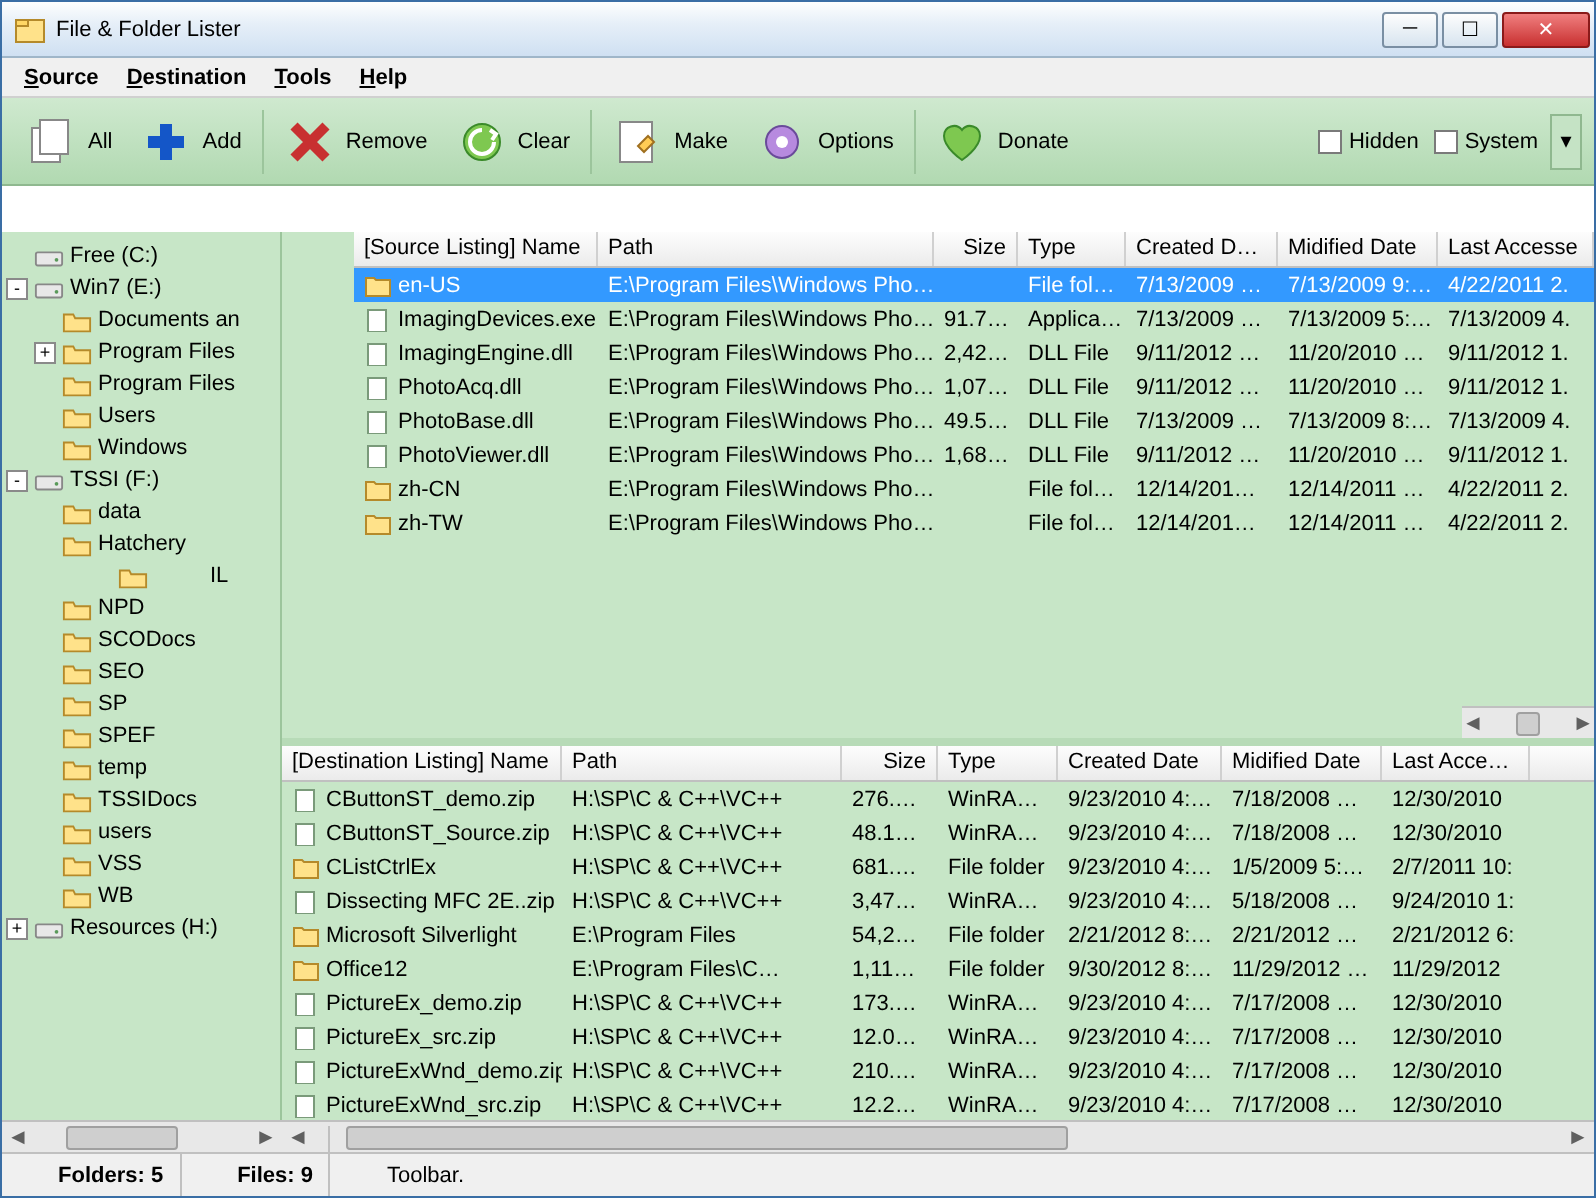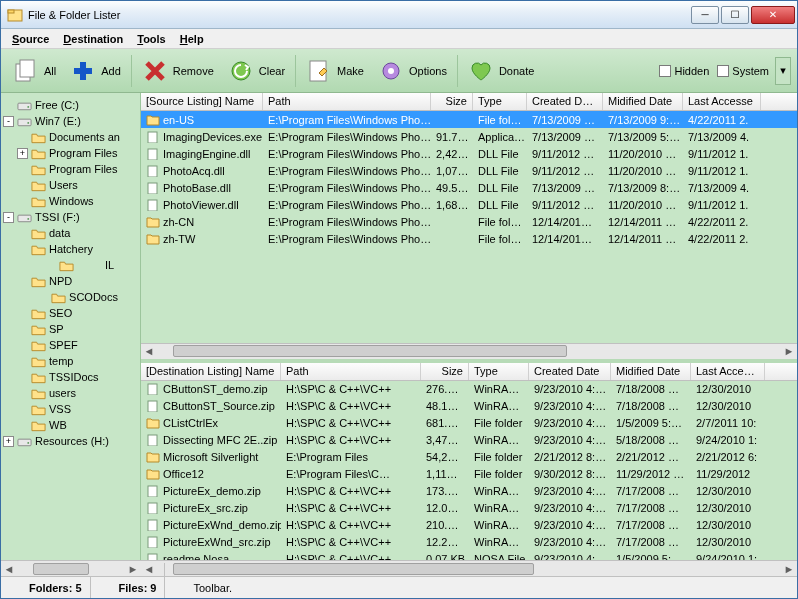--- a/index.html
+++ b/index.html
@@ -16,29 +16,29 @@
 .menuitem u { text-decoration: underline; }
 
 .toolbar { height: 44px; background: linear-gradient(#cfe9cf,#b1d9b1); display: flex; align-items: center; padding: 0 6px; border-bottom: 1px solid #8fb88f; gap: 2px; }
 .tbtn { display: flex; align-items: center; gap: 5px; padding: 3px 6px; cursor: default; }
 .tbtn .lbl { color: #000; text-align: center; }
 .tsep { width: 1px; height: 32px; background: #9cc59c; margin: 0 2px; }
 .chk { display: flex; align-items: center; gap: 3px; margin-left: 6px; }
 .chkbox { width: 12px; height: 12px; border: 1px solid #7a7a7a; background: #fff; }
 .menubtn { width: 16px; height: 28px; border: 1px solid #8fb88f; background: #c5e3c5; display: flex; align-items: center; justify-content: center; margin-left: 4px; }
 
-.main { flex: 1; display: flex; background: #0f172a; overflow: hidden; }
+.main { flex: 1; display: flex; background: #0f172a; overflow: hidden; margin-top: 23px; }
 .tree { width: 140px; background: #c7e6c7; overflow: auto; padding: 4px 2px; border-right: 1px solid #9cc59c; }
 .tnode { display: flex; align-items: center; height: 16px; white-space: nowrap; cursor: default; }
 .exp { width: 11px; height: 11px; border: 1px solid #8a8a8a; background: #fff; margin-right: 3px; display: inline-flex; align-items: center; justify-content: center; font-size: 9px; line-height: 1; color: #000; }
 .exp.none { visibility: hidden; }
 .ticn { width: 15px; height: 13px; margin-right: 3px; flex-shrink: 0; }
 .right { flex: 1; display: flex; flex-direction: column; overflow: hidden; }
 .listpane { background: #c7e6c7; display: flex; flex-direction: column; overflow: hidden; }
-.listpane.top { flex: 0 0 55%; }
+.listpane.top { flex: 0 0 55%; align-items: flex-end; }
 .listpane.bot { flex: 1; }
 .splitter { height: 4px; background: #b7dbb7; cursor: ns-resize; }
 
 .lhead { display: flex; background: linear-gradient(#fdfdfd,#ebebeb); border-bottom: 1px solid #c0c0c0; height: 18px; }
 .lcol { border-right: 1px solid #d0d0d0; padding: 2px 5px; overflow: hidden; text-overflow: ellipsis; white-space: nowrap; }
 .lbody { flex: 1; overflow: auto; }
 .lrow { display: flex; height: 17px; align-items: center; }
 .lrow.sel { background: #3399ff; color: #fff; }
 .lcell { padding: 1px 5px; overflow: hidden; text-overflow: ellipsis; white-space: nowrap; display: flex; align-items: center; gap: 3px; }
 .ficon { width: 14px; height: 12px; flex-shrink: 0; }
@@ -224,21 +224,21 @@
         </svg>
         <span>IL</span>
       </div>
       <div class="tnode" style="padding-left: 14px;">
         <span class="exp none"></span>
         <svg class="ticn" viewBox="0 0 16 13">
           <path d="M1 3h5l1 2h8v7H1z" fill="#ffe28a" stroke="#b58a2a"></path>
         </svg>
         <span>NPD</span>
       </div>
-      <div class="tnode" style="padding-left: 14px; justify-content: center;">
+      <div class="tnode" style="padding-left: 14px;">
         <span class="exp none"></span>
         <svg class="ticn" viewBox="0 0 16 13">
           <path d="M1 3h5l1 2h8v7H1z" fill="#ffe28a" stroke="#b58a2a"></path>
         </svg>
         <span>SCODocs</span>
       </div>
       <div class="tnode" style="padding-left: 14px;">
         <span class="exp none"></span>
         <svg class="ticn" viewBox="0 0 16 13">
           <path d="M1 3h5l1 2h8v7H1z" fill="#ffe28a" stroke="#b58a2a"></path>

